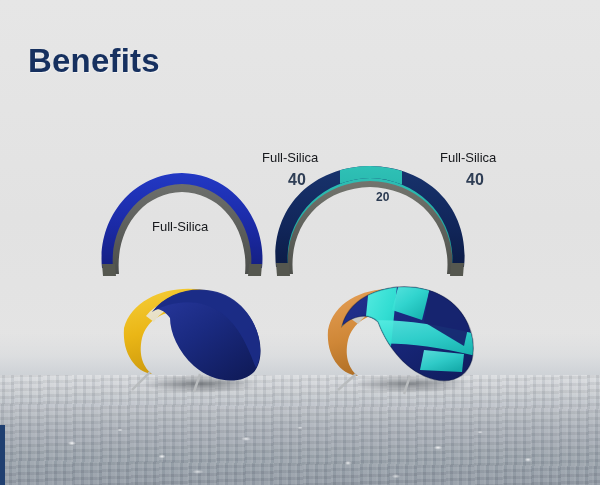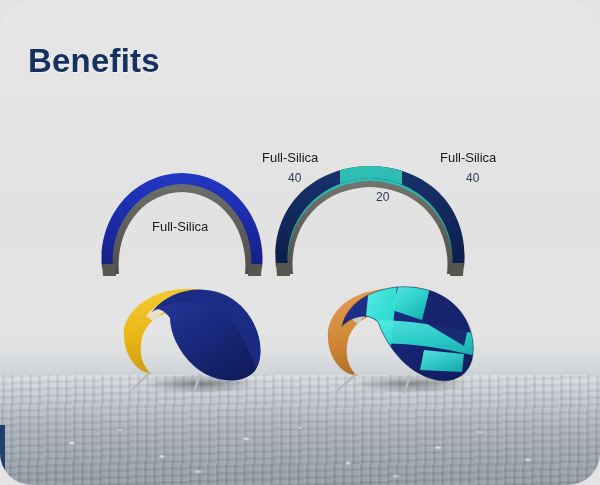--- a/index.html
+++ b/index.html
@@ -4,21 +4,20 @@
 <style>
   html,body{margin:0;padding:0;}
   body{
     width:600px;height:485px;overflow:hidden;
     font-family:"Liberation Sans", sans-serif;
     background:#e3e3e3;
   }
   #slide{
     position:relative;width:600px;height:485px;overflow:hidden;
     background:linear-gradient(180deg,#e6e6e6 0%,#e2e2e2 45%,#e4e4e4 72%,#dfe0e1 80%);
-    border-radius:32px;
   }
 
   
   .road{
     position:absolute;left:0;right:0;bottom:0;height:110px;
     background:
       radial-gradient(ellipse 6px 3px at 12% 62%, rgba(255,255,255,.85), rgba(255,255,255,0) 70%),
       radial-gradient(ellipse 5px 3px at 27% 74%, rgba(255,255,255,.8), rgba(255,255,255,0) 70%),
       radial-gradient(ellipse 7px 3px at 41% 58%, rgba(255,255,255,.75), rgba(255,255,255,0) 70%),
       radial-gradient(ellipse 5px 3px at 58% 80%, rgba(255,255,255,.8), rgba(255,255,255,0) 70%),
@@ -58,25 +57,25 @@
   }
 
   
   .lbl{
     position:absolute;
     font-size:13px;font-weight:normal;color:#16181c;
     white-space:pre;line-height:1.18;
   }
   .num{
     position:absolute;
-    font-size:12px;font-weight:normal;color:#2f3e55;text-align:center;
+    font-size:16px;font-weight:bold;color:#2f3e55;text-align:center;
   }
   .num-mid{
     position:absolute;
-    font-size:12px;font-weight:normal;color:#2b3a51;
+    font-size:12px;font-weight:bold;color:#2b3a51;
   }
 
   
   .xsec{position:absolute;}
 
   
   .tire3d{position:absolute;}
 </style>
 </head>
 <body>

